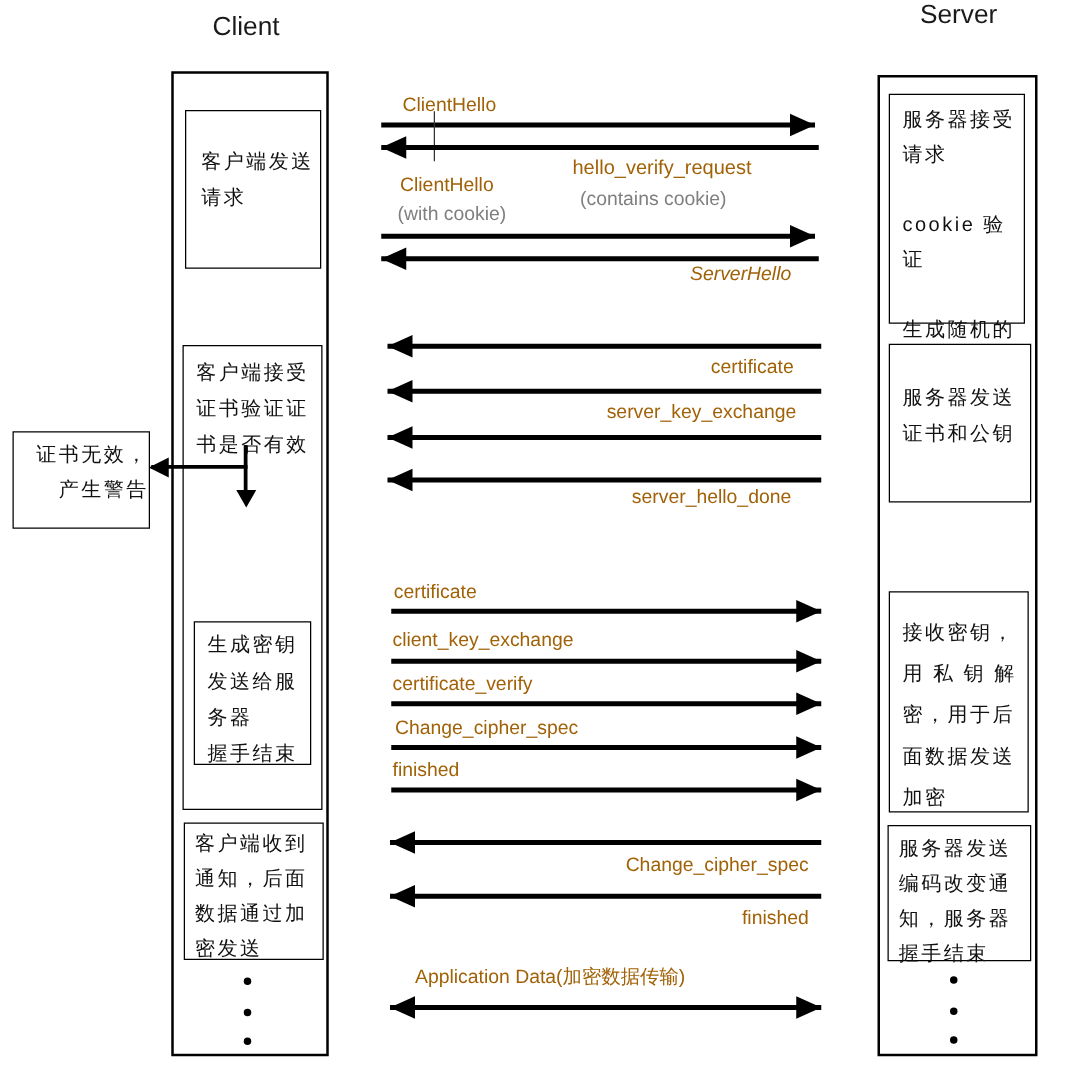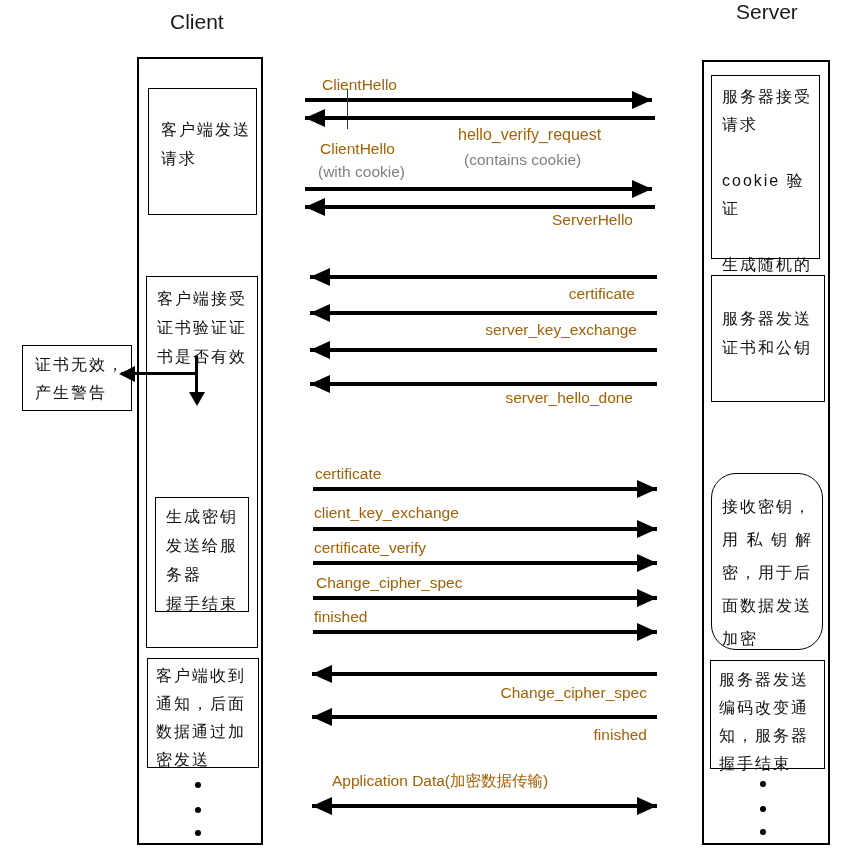--- a/index.html
+++ b/index.html
@@ -54,35 +54,35 @@
 书是否有效</div>
   <div class="box" style="left:155px;top:497px;width:82px;height:109px;padding:4px 0 0 10px;">生成密钥
 发送给服
 务器
 握手结束</div>
   <div class="box" style="left:147px;top:658px;width:102px;height:105px;padding:3px 0 0 8px;line-height:28px;">客户端收到
 通知，后面
 数据通过加
 密发送</div>
 
-  <div class="box" style="left:22px;top:345px;width:96px;height:59px;padding:5px 0 0 12px;line-height:28px;">证书无效，
+  <div class="box" style="left:10px;top:345px;width:96px;height:59px;padding:5px 0 12px 12px;line-height:28px;text-align:right;">证书无效，
 产生警告</div>
   <div class="vline down-head" style="left:195px;top:356px;height:42px;"></div>
   <div class="hline left-head" style="left:121px;top:372px;width:77px;"></div>
 
   <div class="box" style="left:711px;top:75px;width:97px;height:175px;padding:7px 0 0 10px;line-height:28px;">服务器接受
 请求
 
 cookie 验证
 
 生成随机的
 session ID</div>
   <div class="box" style="left:711px;top:275px;width:102px;height:97px;padding:28px 0 0 10px;">服务器发送
 证书和公钥</div>
-  <div class="box" style="left:711px;top:473px;width:100px;height:159px;padding:16px 0 0 10px;line-height:33px;border-radius:25px;">接收密钥，
+  <div class="box" style="left:711px;top:473px;width:100px;height:159px;padding:16px 0 0 10px;line-height:33px;">接收密钥，
 用 私 钥 解
 密，用于后
 面数据发送
 加密</div>
   <div class="box" style="left:710px;top:660px;width:105px;height:102px;padding:5px 0 0 8px;line-height:28px;">服务器发送
 编码改变通
 知，服务器
 握手结束</div>
 
   <div class="dot" style="left:195px;top:782px;"></div>
@@ -95,21 +95,21 @@
   <div class="msg" style="left:322px;top:76px;">ClientHello</div>
   <div class="arrow right" style="left:305px;top:98px;width:347px;"></div>
   <div class="tick" style="left:347px;top:89px;height:40px;"></div>
   <div class="arrow left" style="left:305px;top:116px;width:350px;"></div>
   <div class="msg" style="left:458px;top:126px;font-size:16px;">hello_verify_request</div>
   <div class="msg muted" style="left:464px;top:151px;">(contains cookie)</div>
   <div class="msg" style="left:320px;top:140px;">ClientHello</div>
   <div class="msg muted" style="left:318px;top:163px;">(with cookie)</div>
   <div class="arrow right" style="left:305px;top:187px;width:347px;"></div>
   <div class="arrow left" style="left:305px;top:205px;width:350px;"></div>
-  <div class="msg r" style="left:413px;top:211px;">ServerHello</div>
+  <div class="msg r" style="left:413px;top:211px;font-style:italic;">ServerHello</div>
 
   <div class="arrow left" style="left:310px;top:275px;width:347px;"></div>
   <div class="msg r" style="left:415px;top:285px;">certificate</div>
   <div class="arrow left" style="left:310px;top:311px;width:347px;"></div>
   <div class="msg r" style="left:417px;top:321px;">server_key_exchange</div>
   <div class="arrow left" style="left:310px;top:348px;width:347px;"></div>
   <div class="arrow left" style="left:310px;top:382px;width:347px;"></div>
   <div class="msg r" style="left:413px;top:389px;">server_hello_done</div>
 
   <div class="msg" style="left:315px;top:465px;">certificate</div>

